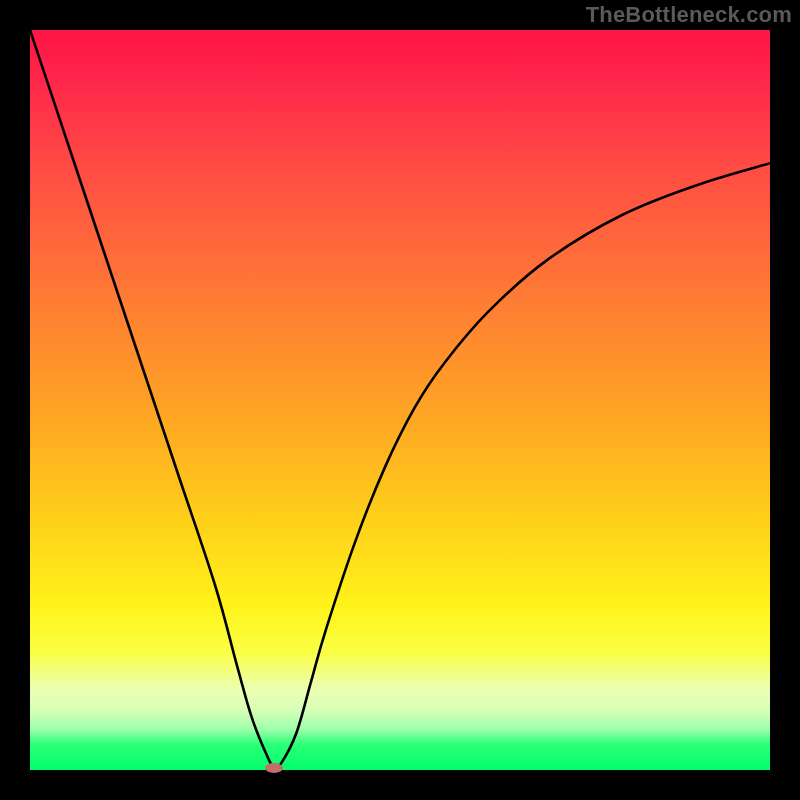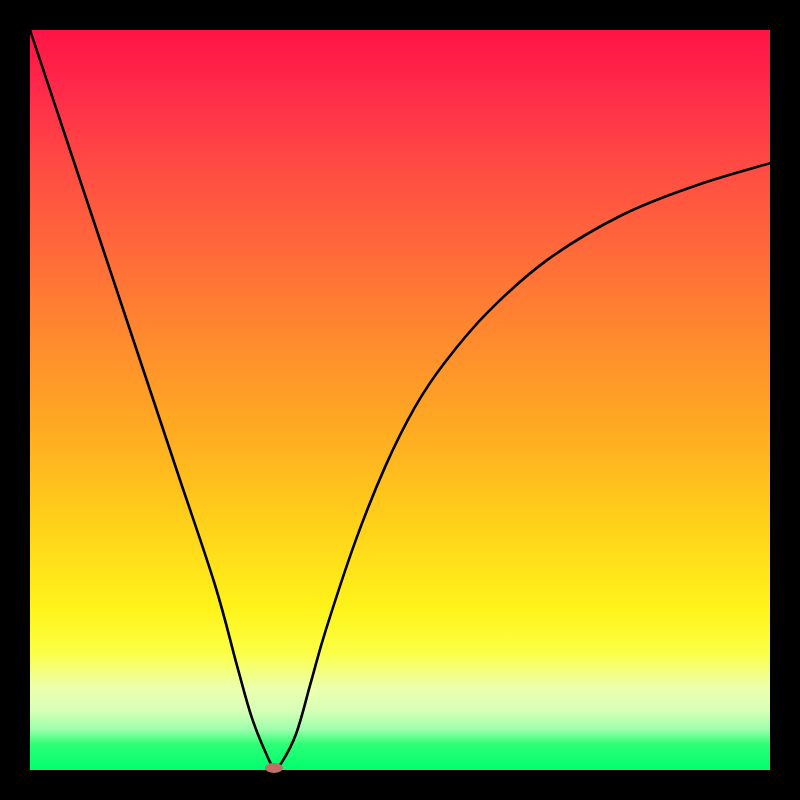--- a/index.html
+++ b/index.html
@@ -75,20 +75,21 @@
     border-radius: 9px / 5px;
     background: #c07066;
     z-index: 4;
     transform: translate(-50%, -50%);
   }
 </style>
 </head>
 <body>
 
 <div class="frame">
+  <div class="watermark">TheBottleneck.com</div>
   <div class="plot">
     <div class="gradient"></div>
     <svg class="curve-svg" viewBox="0 0 740 740" preserveAspectRatio="none">
       <path id="curve-path" class="curve-path" d="M 0.00 0.00 C 6.66 19.98, 23.68 71.04, 37.00 111.00 C 50.32 150.96, 60.68 182.04, 74.00 222.00 C 87.32 261.96, 97.68 293.04, 111.00 333.00 C 124.32 372.96, 134.68 404.04, 148.00 444.00 C 161.32 483.96, 174.34 520.37, 185.00 555.00 C 195.66 589.63, 200.54 612.42, 207.20 636.40 C 213.86 660.38, 216.67 672.22, 222.00 688.20 C 227.33 704.18, 232.80 716.28, 236.80 725.20 C 240.80 734.12, 241.54 736.45, 244.20 737.78 C 246.86 739.11, 247.60 738.86, 251.60 732.60 C 255.60 726.34, 261.07 717.65, 266.40 703.00 C 271.73 688.35, 275.87 669.85, 281.20 651.20 C 286.53 632.55, 288.01 624.71, 296.00 599.40 C 303.99 574.09, 314.94 539.90, 325.60 510.60 C 336.26 481.30, 344.54 460.58, 355.20 436.60 C 365.86 412.62, 374.14 396.05, 384.80 377.40 C 395.46 358.75, 401.08 350.32, 414.40 333.00 C 427.72 315.68, 440.15 299.85, 458.80 281.20 C 477.45 262.55, 494.02 246.72, 518.00 229.40 C 541.98 212.08, 565.36 198.32, 592.00 185.00 C 618.64 171.68, 639.36 164.72, 666.00 155.40 C 692.64 146.08, 726.68 137.20, 740.00 133.20"></path>
     </svg>
     <div id="marker" class="marker" style="left: 244.2px; top: 737.78px; background: rgb(192, 112, 102);"></div>
   </div>
 </div>
 
 </body></html>

